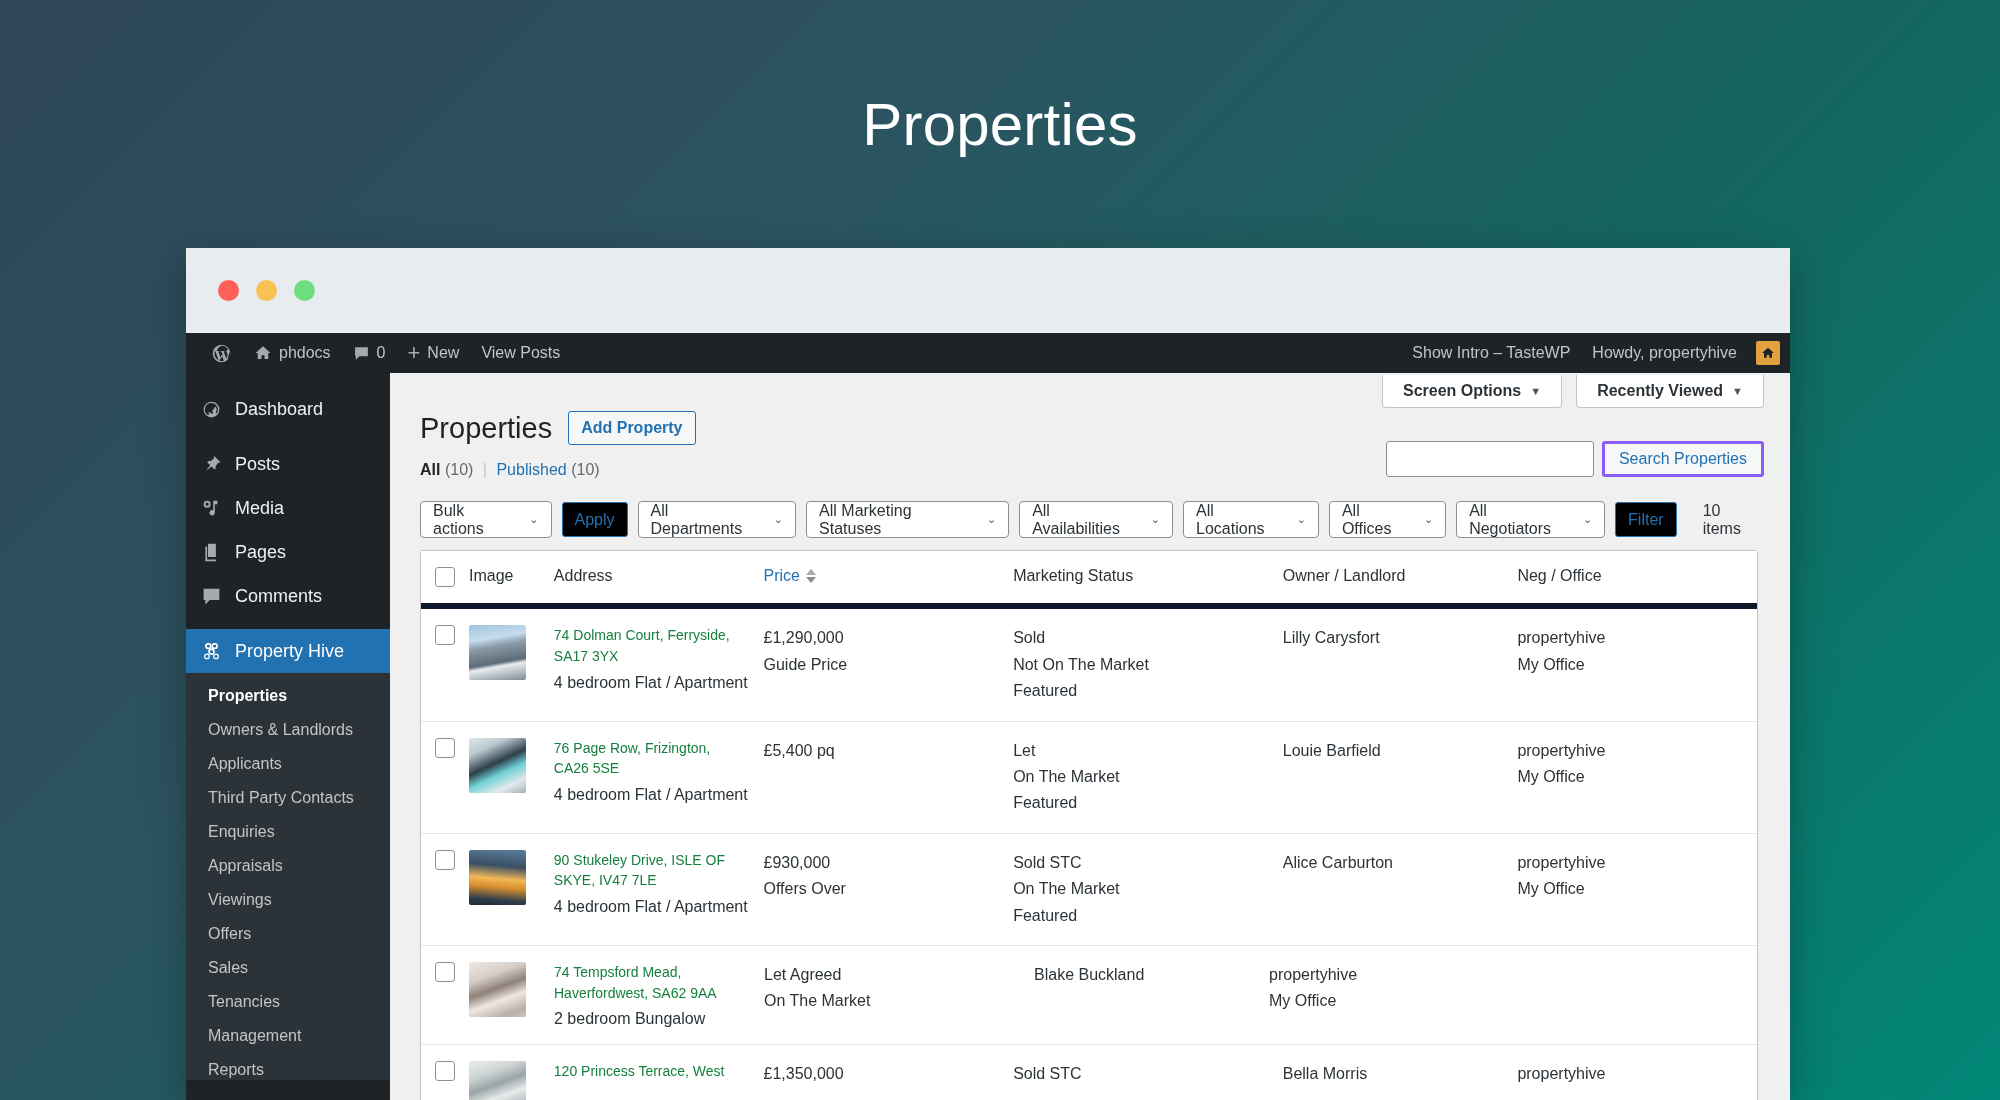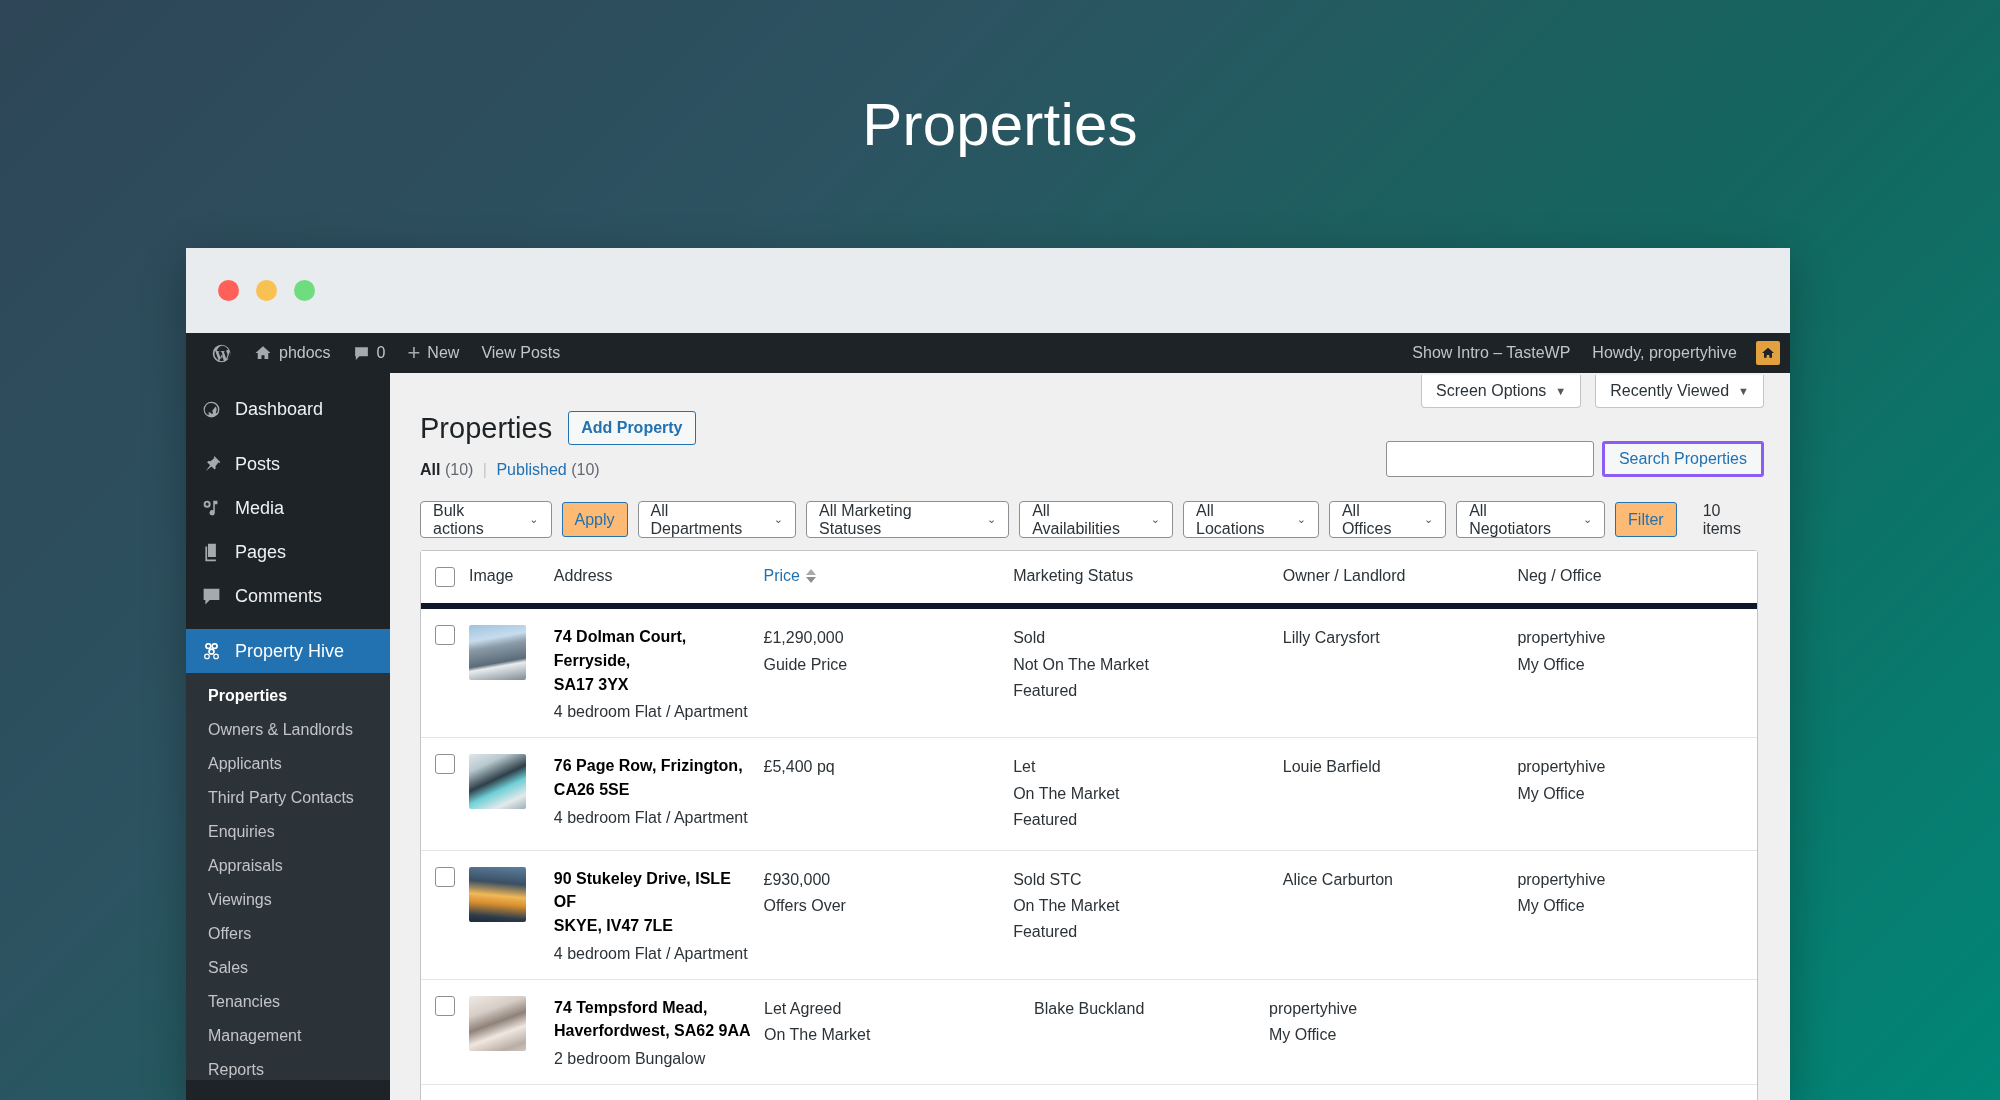--- a/index.html
+++ b/index.html
@@ -63,22 +63,22 @@
   .sub-item { display: block; padding: 8px 0 8px 22px; font-size: 16px; color: #c3c4c7; }
   .sub-item.active { color: #fff; font-weight: bold; }
   .sidebar-foot { position: absolute; left: 0; right: 0; bottom: 0; height: 20px; background: #1d2327; }
 
   
   .content { flex: 1; background: #f0f0f1; padding: 12px 28px 0 30px; position: relative; overflow: hidden; }
 
   .screen-meta { position: absolute; right: 26px; top: 2px; display: flex; gap: 14px; }
   .meta-btn {
     background: #fff; border: 1px solid #c3c4c7; border-top: none;
-    border-radius: 0 0 4px 4px; padding: 7px 14px; font-size: 16px; color: #2c3338;
-    display: flex; align-items: center; gap: 9px;
+    border-radius: 0 0 4px 4px; padding: 7px 20px; font-size: 16px; color: #2c3338;
+    display: flex; align-items: center; gap: 9px; font-weight: bold;
   }
   .caret { font-size: 11px; color: #50575e; }
 
   .page-head { display: flex; align-items: center; gap: 16px; margin-top: 26px; }
   .page-title { font-size: 29px; font-weight: 400; color: #1d2327; }
   .btn-secondary {
     background: #f6f7f7; border: 1px solid #2271b1; color: #2271b1;
     border-radius: 3px; padding: 5px 12px; font-size: 16px; font-weight: bold; line-height: 1.4;
   }
 
@@ -92,21 +92,21 @@
   .search-input { width: 208px; height: 36px; border: 1px solid #8c8f94; border-radius: 3px; background: #fff; }
   .btn-search { background: #f6f7f7; border: 3px solid #8b5cf6; color: #2271b1; border-radius: 3px; padding: 0 14px; font-size: 16px; height: 36px; }
 
   .tablenav { display: flex; align-items: center; gap: 10px; margin-top: 22px; }
   .select {
     background: #fff; border: 1px solid #8c8f94; border-radius: 4px; height: 37px;
     display: flex; align-items: center; padding: 0 12px; font-size: 16px; color: #2c3338; gap: 12px;
   }
   .select .caret2 { font-size: 11px; color: #50575e; }
   .btn-apply, .btn-filter {
-    background: #fdba74; border: 1px solid #2271b1; color: #2271b1;
+    background: #000000; border: 1px solid #2271b1; color: #2271b1;
     border-radius: 3px; height: 35px; padding: 0 12px; font-size: 16px;
   }
   .items-count { margin-left: 16px; font-size: 16px; color: #2c3338; }
 
   
   .wp-table { margin-top: 12px; background: #fff; border: 1px solid #c3c4c7; border-radius: 3px; width: 1338px; }
   .trow { display: flex; border-bottom: 1px solid #e4e5e7; }
   .trow:last-child { border-bottom: none; }
   .thead { background: #fff; border-bottom: 6px solid #0f172a; }
   .thead .cell { font-size: 16px; color: #2c3338; padding-top: 16px; padding-bottom: 16px; }
@@ -121,21 +121,21 @@
 
   .chk { width: 20px; height: 20px; border: 1px solid #8c8f94; border-radius: 3px; background: #fff; display: block; }
 
   .thumb { width: 57px; height: 55px; border-radius: 2px; background-size: cover; background-position: center; }
   .t1 { background: linear-gradient(170deg,#9dc4de 0%,#c7dced 26%,#8a9aa6 40%,#5b6b78 66%,#e9ecee 72%,#7d8b95 100%); }
   .t2 { background: linear-gradient(155deg,#dfe6e9 0%,#b9c9cf 22%,#2e3f4a 46%,#6fd0d6 62%,#e3e9ec 82%,#9fb0b8 100%); }
   .t3 { background: linear-gradient(185deg,#5c7f9e 0%,#3a4f63 30%,#f2b857 52%,#d78f2e 66%,#2d3c4c 88%,#1d2a36 100%); }
   .t4 { background: linear-gradient(160deg,#efe9e4 0%,#d6cdc6 28%,#8e8178 48%,#efe7e0 66%,#b9aea6 88%,#cfc7c0 100%); }
   .t5 { background: linear-gradient(160deg,#e9eceb 0%,#cfd6d6 24%,#9aa4a6 44%,#e6eaea 62%,#b4bdbf 82%,#d9dedd 100%); }
 
-  .addr-link { color: #000000; font-weight: bold; font-size: 16px; line-height: 1.48; display: block; }
+  .addr-link { color: #15803d; font-weight: normal; font-size: 14px; line-height: 1.48; display: block; }
   .addr-sub { color: #2c3338; font-size: 16px; margin-top: 7px; }
   .cellline { font-size: 16px; color: #2c3338; line-height: 1.65; }
 
   .sortlink { color: #2271b1; display: inline-flex; align-items: center; gap: 6px; }
   .sort-arrows { display: inline-flex; flex-direction: column; gap: 2px; }
   .sort-arrows span { width: 0; height: 0; border-left: 5px solid transparent; border-right: 5px solid transparent; }
   .sort-arrows .up { border-bottom: 6px solid #a7aaad; }
   .sort-arrows .down { border-top: 6px solid #8c8f94; }
 </style>
 </head>

